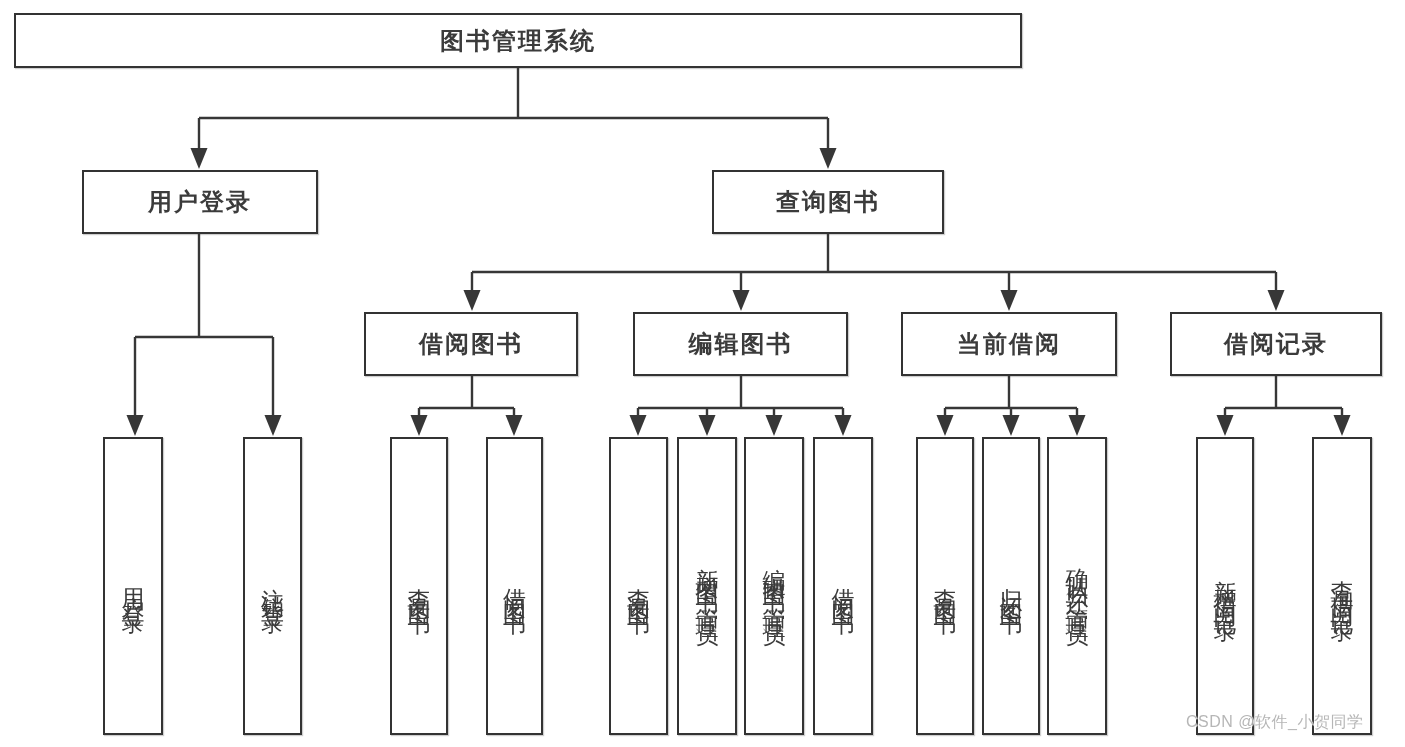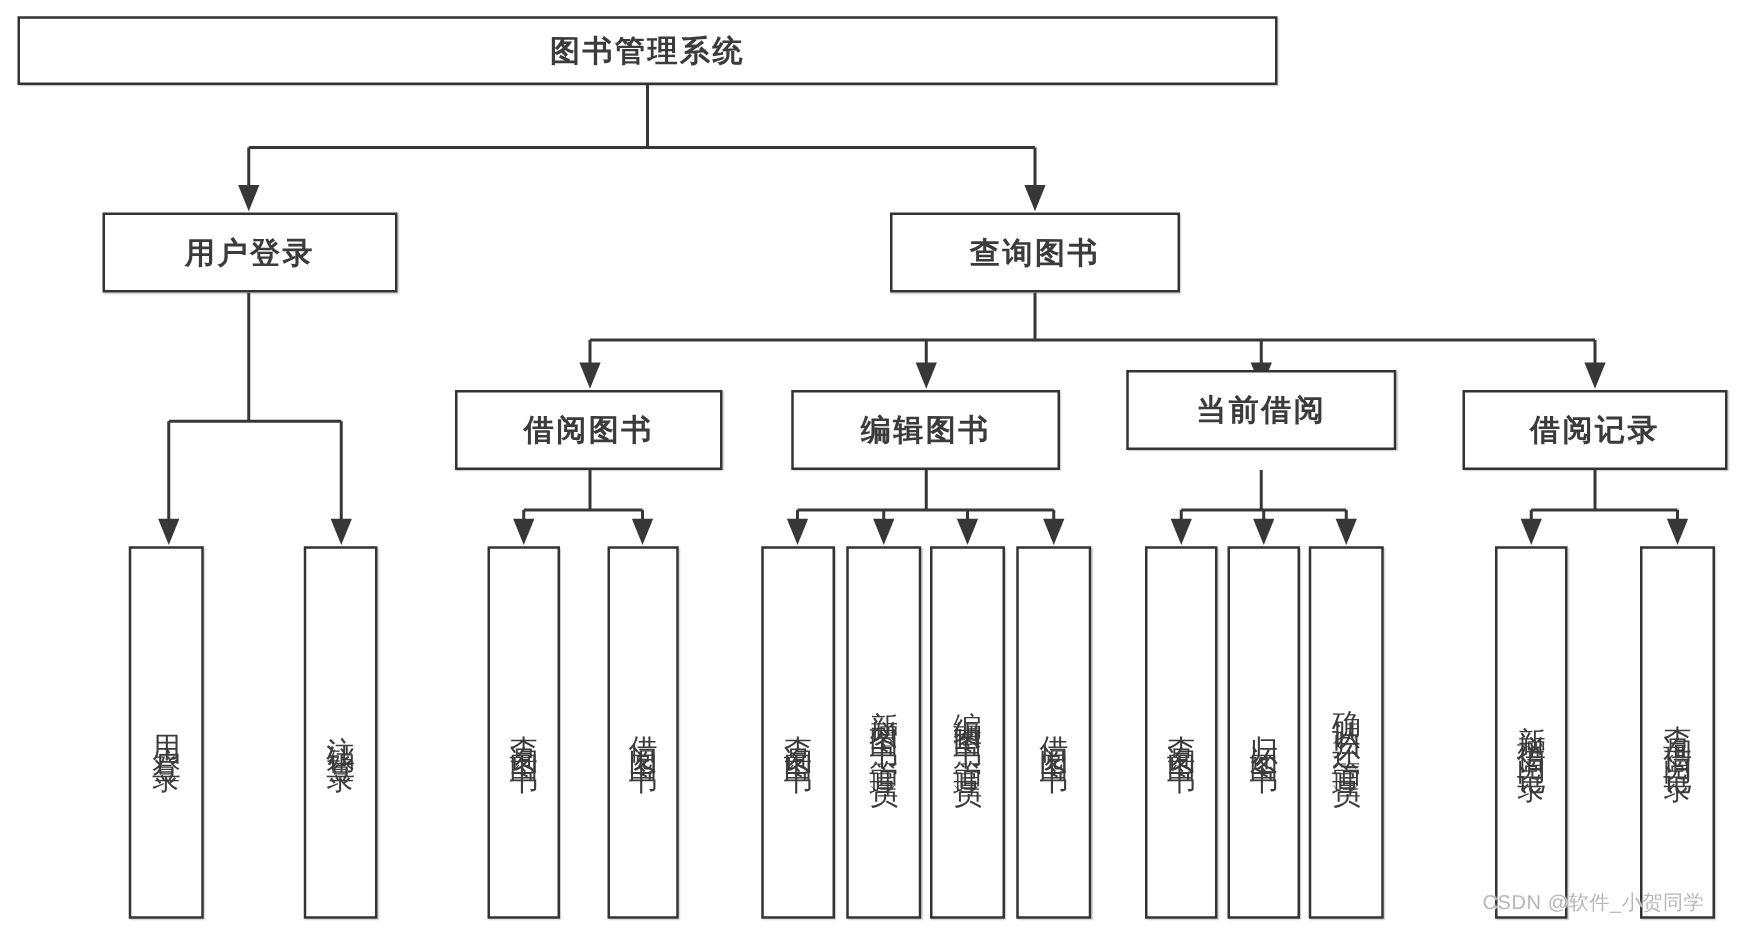--- a/index.html
+++ b/index.html
@@ -102,21 +102,21 @@
   <div class="node h" style="left:712px; top:170px; width:232px; height:64px">
     <span>查询图书</span>
   </div>
 
   <div class="node h" style="left:364px; top:312px; width:214px; height:64px">
     <span>借阅图书</span>
   </div>
   <div class="node h" style="left:633px; top:312px; width:215px; height:64px">
     <span>编辑图书</span>
   </div>
-  <div class="node h" style="left:901px; top:296px; width:216px; height:64px">
+  <div class="node h" style="left:901px; top:312px; width:216px; height:64px">
     <span>当前借阅</span>
   </div>
   <div class="node h" style="left:1170px; top:312px; width:212px; height:64px">
     <span>借阅记录</span>
   </div>
 
   <div class="node v" style="left:103px; top:437px; width:60px; height:298px">
     <span>用户登录</span>
   </div>
   <div class="node v" style="left:243px; top:437px; width:59px; height:298px">

